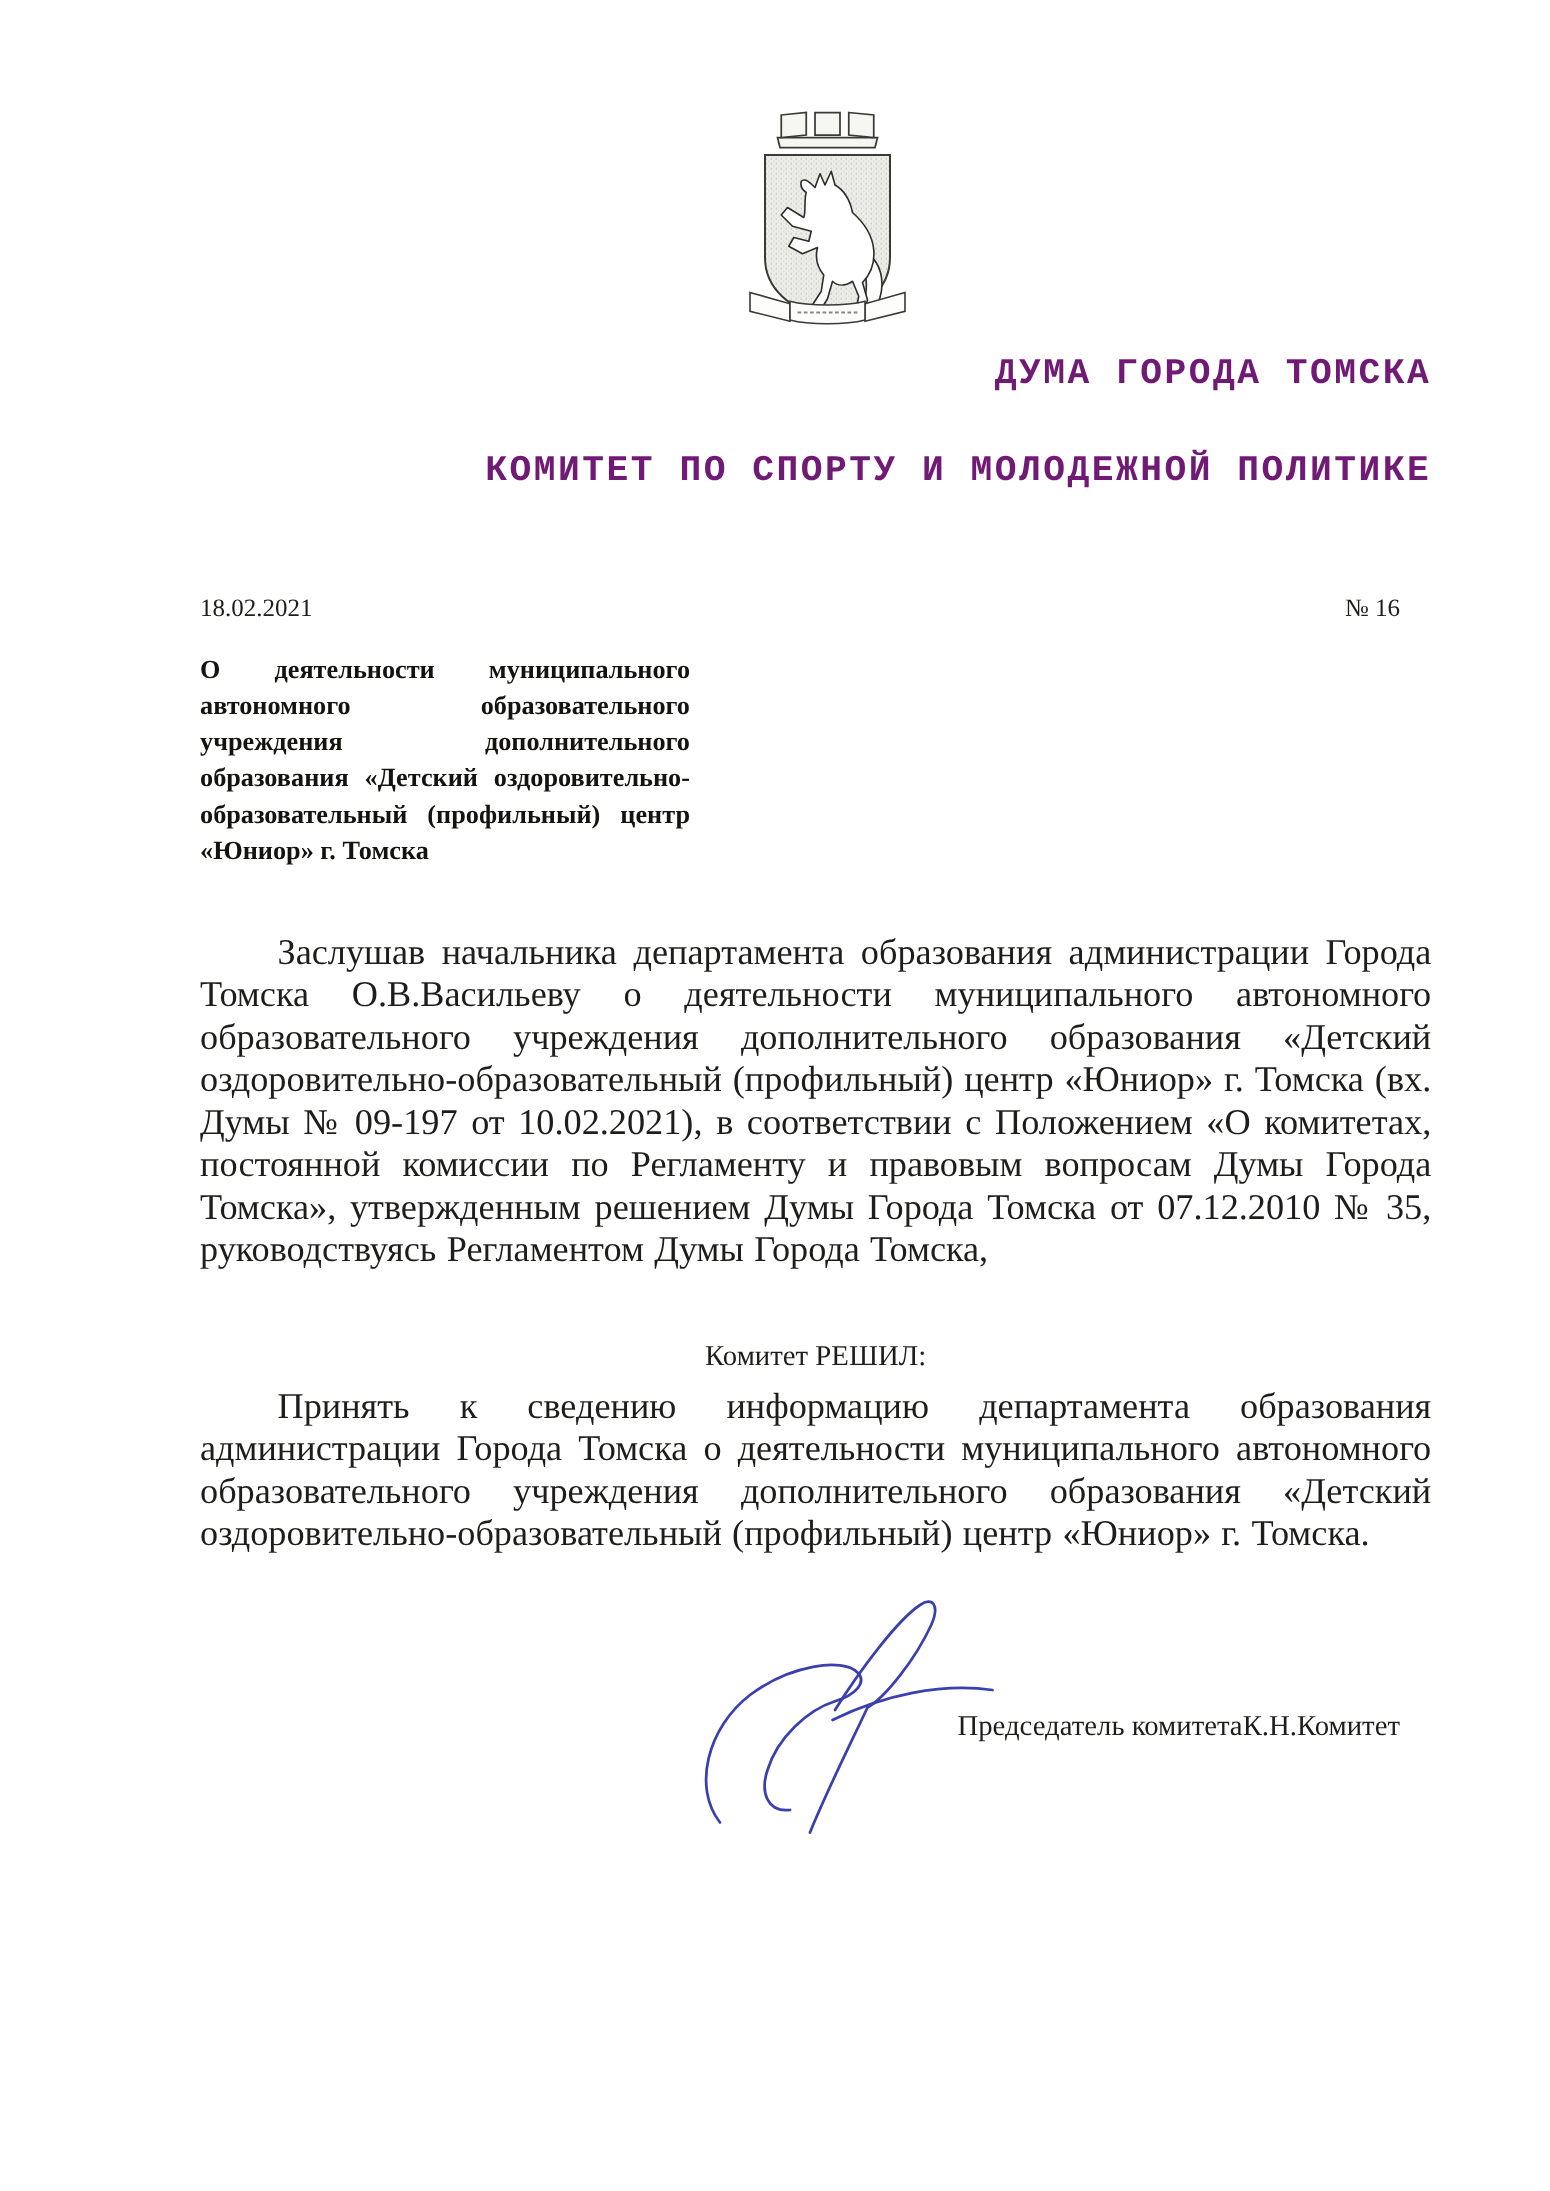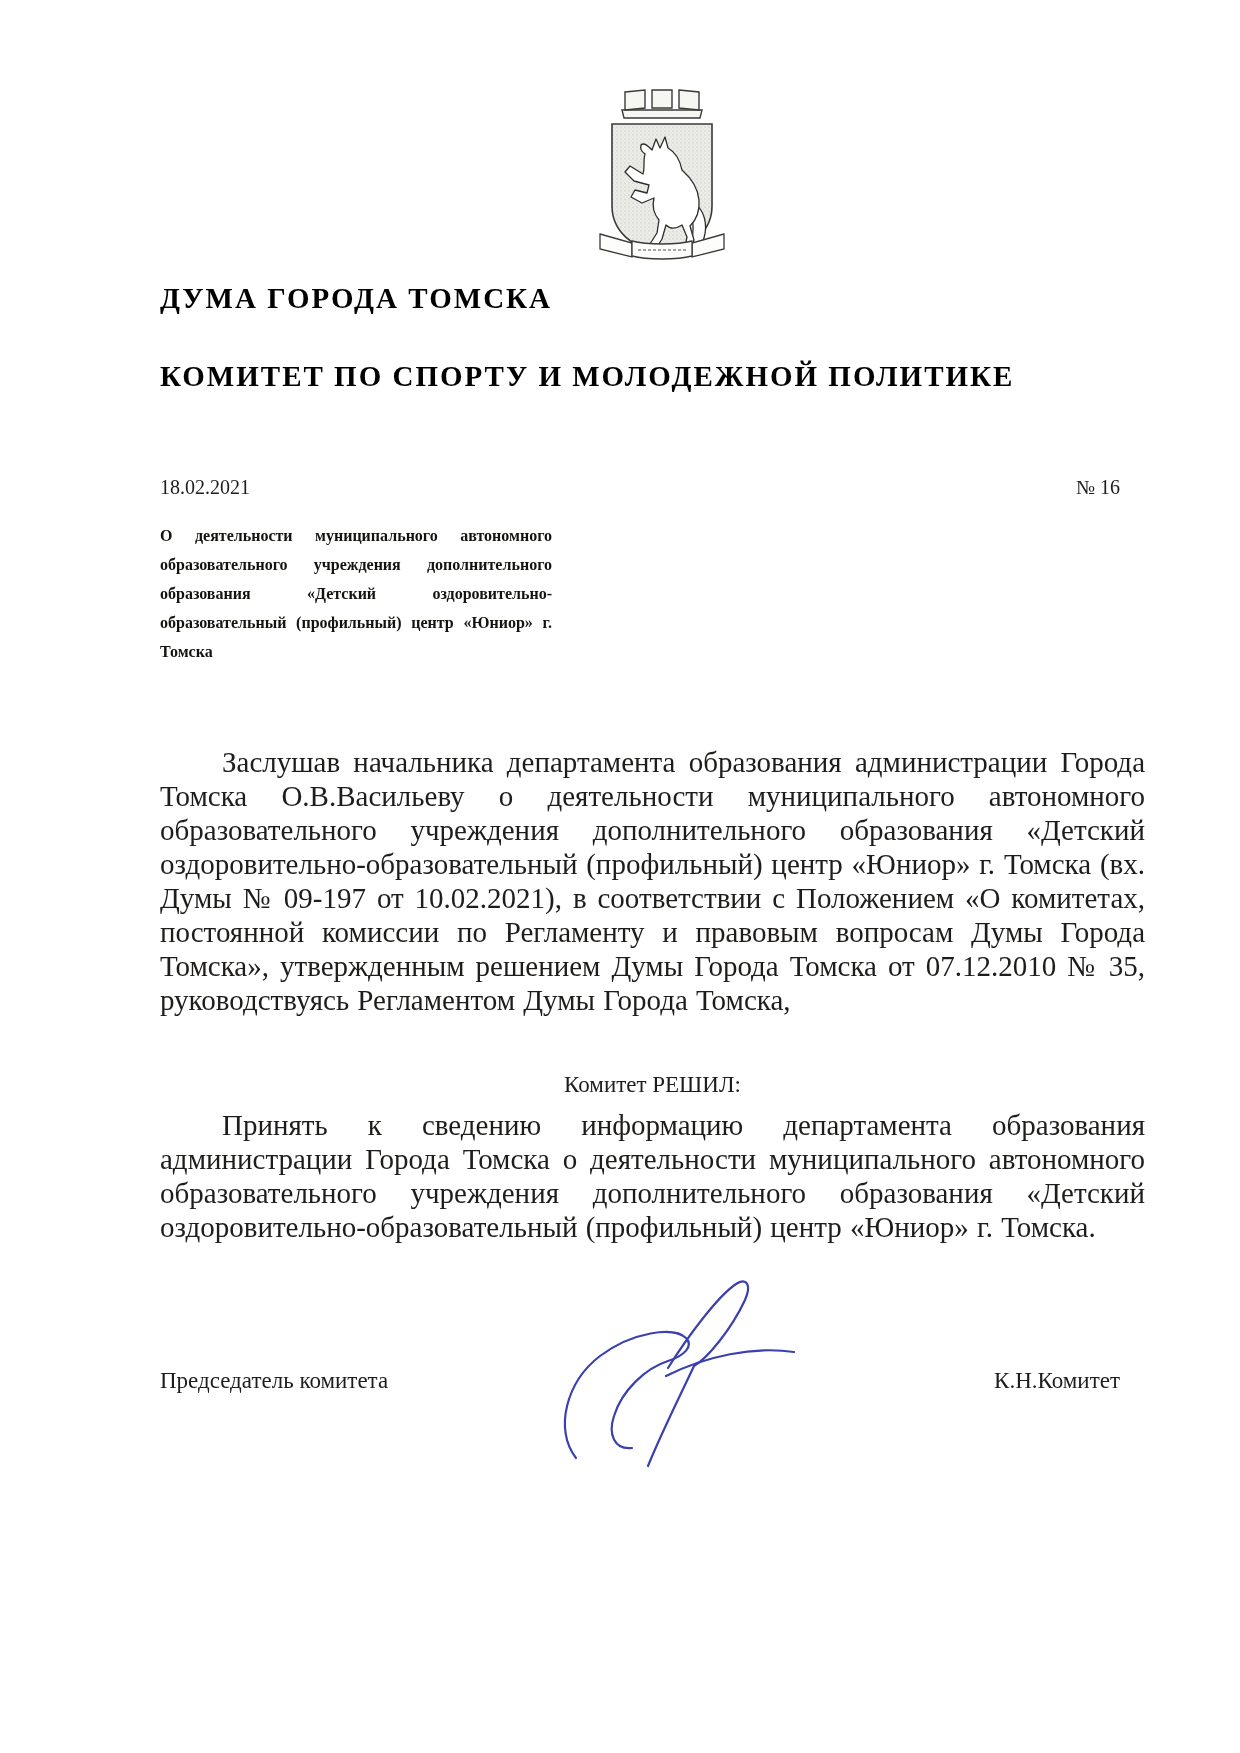--- a/index.html
+++ b/index.html
@@ -10,55 +10,56 @@
     color:#1e1d1b;
     position:relative;
     overflow:hidden;
   }
   .page { position:absolute; inset:0; }
 
   .emblem { position:absolute; left:592px; top:86px; width:140px; height:176px; }
 
   .h-org, .h-committee, .h-doctype {
     position:absolute; left:160px; width:985px;
-    text-align:left; font-weight:bold; color:#000000;
+    text-align:right; font-weight:bold; color:#701a75;
     white-space:nowrap;
+    font-family:Liberation Mono, monospace;
   }
   .h-org      { top:282px; font-size:29px; letter-spacing:2px; }
   .h-committee{ top:334px; font-size:29px; letter-spacing:2px;margin-top:26px; }
   .h-doctype  { top:395px; font-size:27px; letter-spacing:3px; }
 
   .meta-row {
     position:absolute; left:160px; top:476px; width:960px;
     display:flex; justify-content:space-between; align-items:baseline;
     font-size:20px;
   }
 
   .subject {
     position:absolute; left:160px; top:521px; width:392px;
-    font-size:16px; font-weight:bold; line-height:29px;
+    font-size:21px; font-weight:bold; line-height:29px;
     text-align:justify; color:#14130f;
   }
 
   .body-par {
     position:absolute; left:160px; width:985px; margin:0;
     font-size:29px; line-height:34px; text-align:justify;
     text-indent:62px; word-spacing:1px;
   }
   .par-preamble   { top:745px; }
   .par-resolution { top:1108px; }
 
   .decision-heading {
     position:absolute; left:160px; top:1072px; width:985px;
     text-align:center; font-size:23px;
   }
 
   .sign-row {
     position:absolute; left:160px; top:1368px; width:960px;
-    display:flex; justify-content:space-between; align-items:baseline;
+    display:flex; justify-content:flex-end; align-items:baseline;
     font-size:23px;
   }
 
   .signature-svg { position:absolute; left:548px; top:1278px; width:250px; height:192px; }
 </style>
 </head>
 <body>
 
 <div class="page">
 

